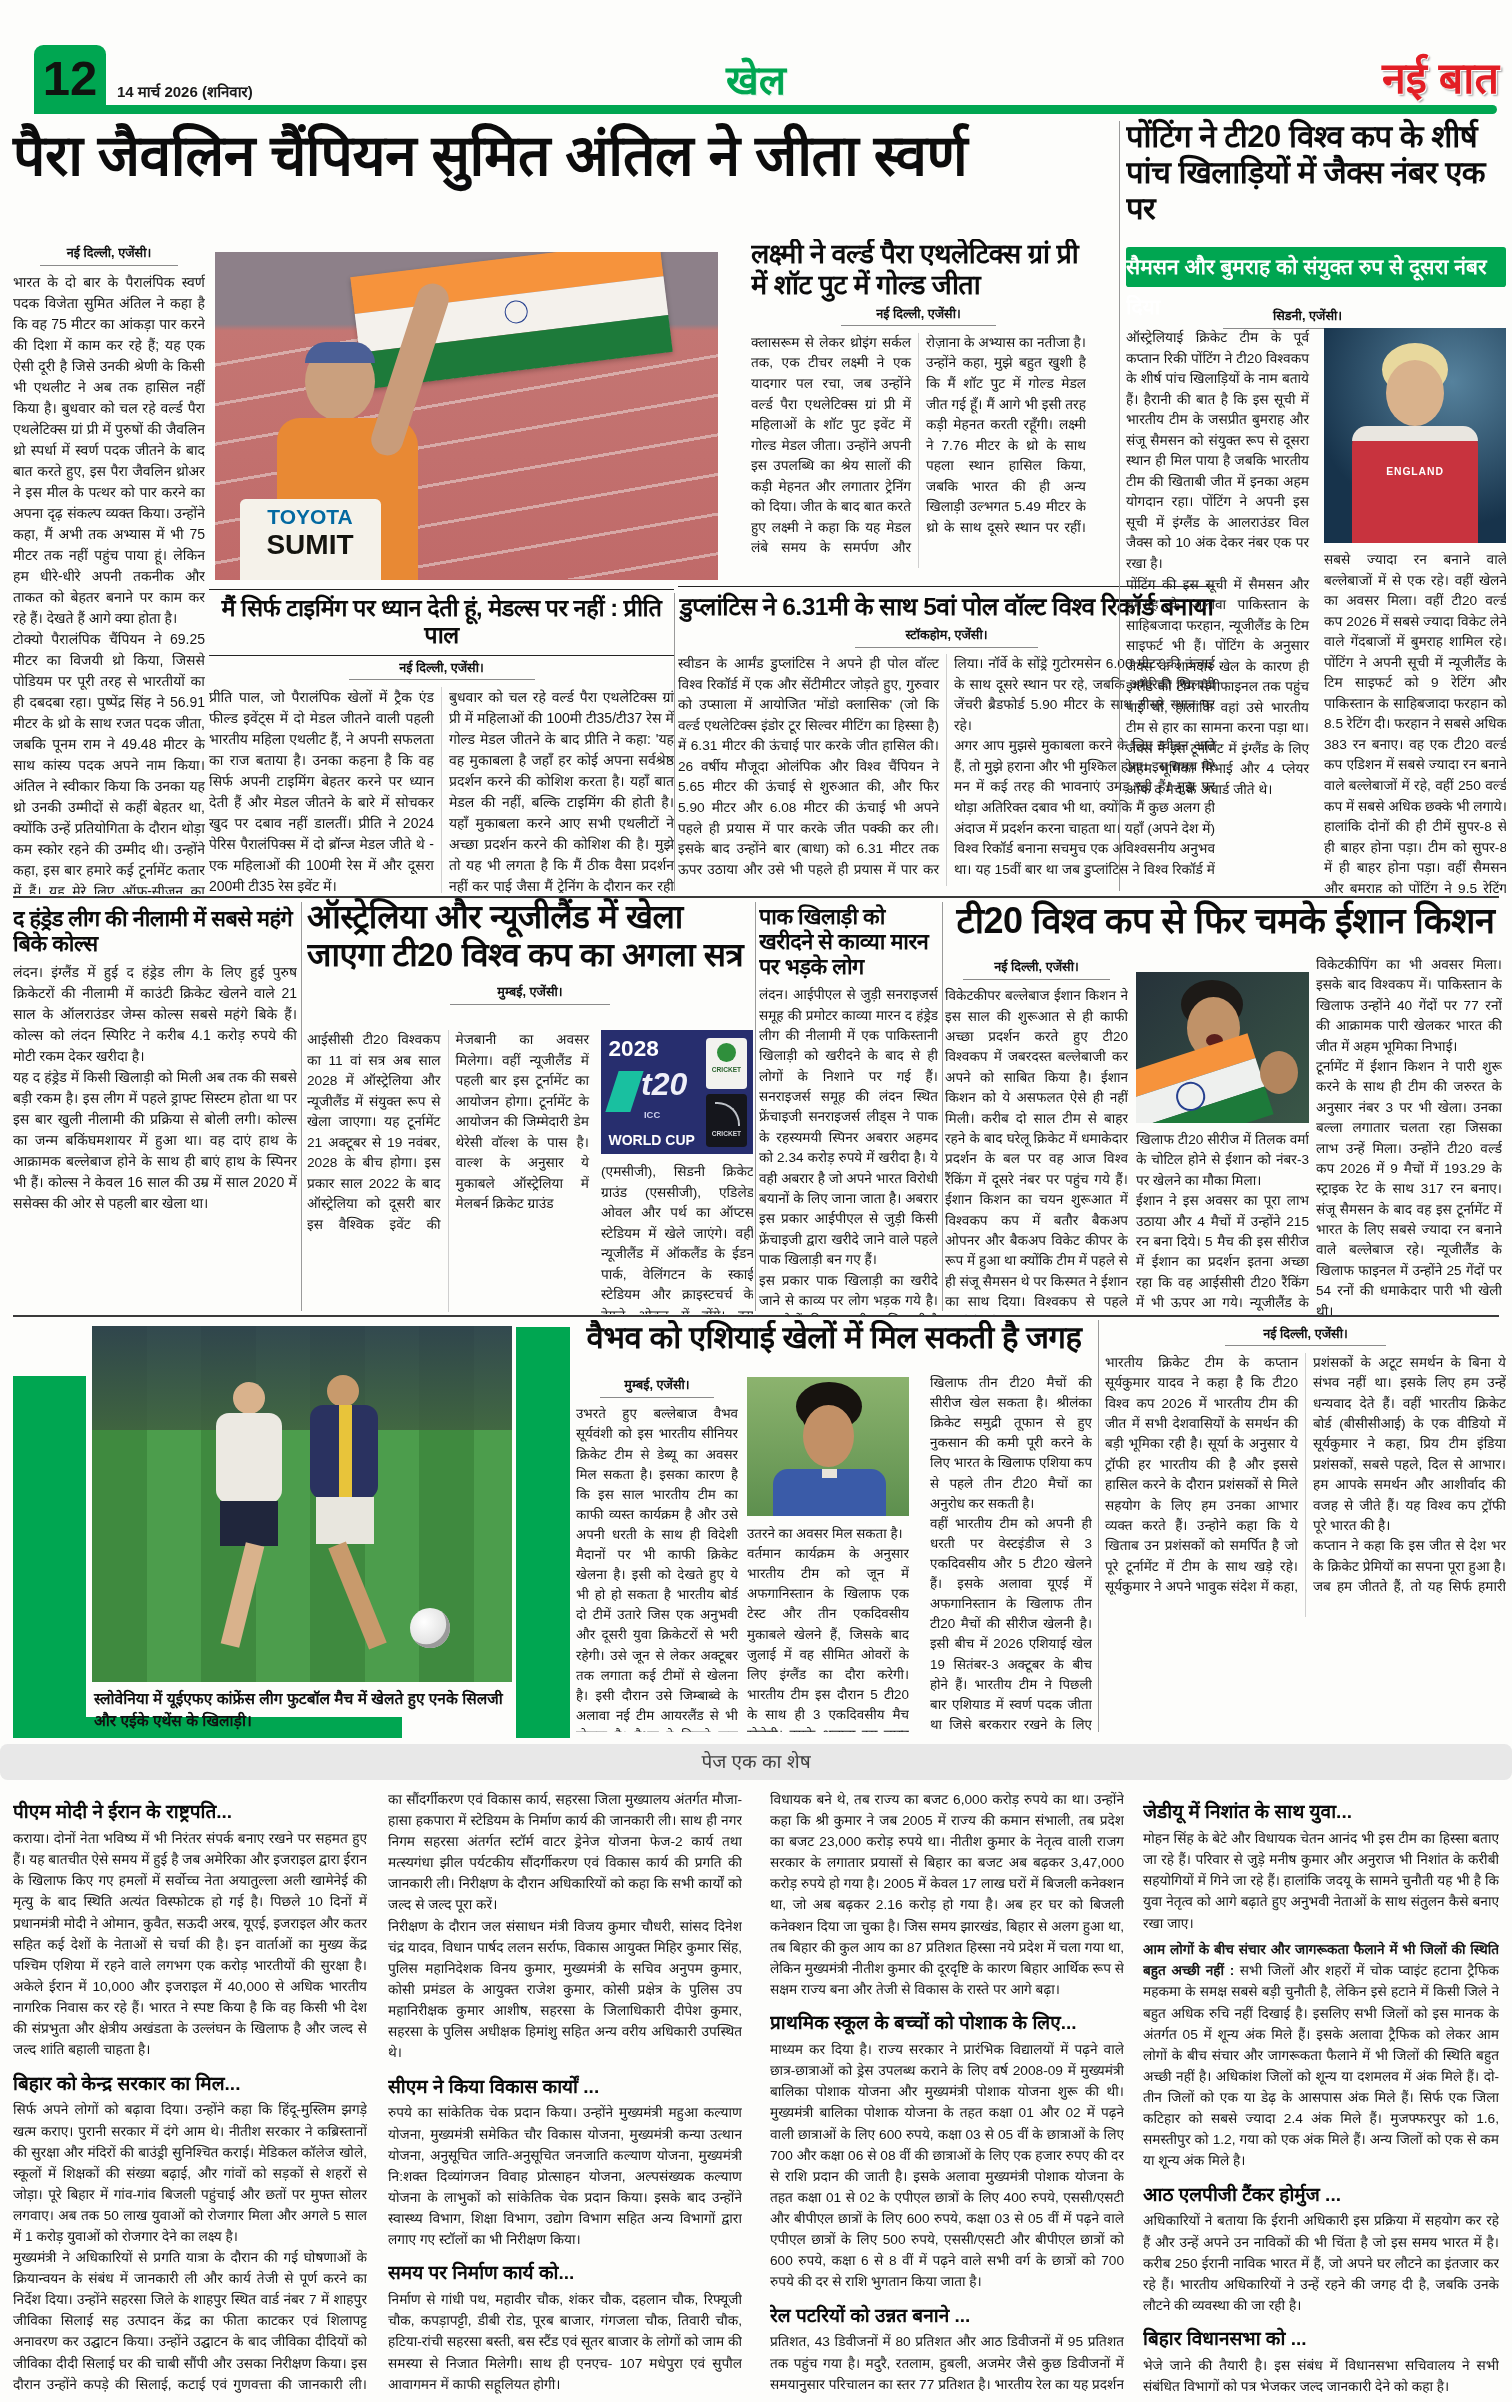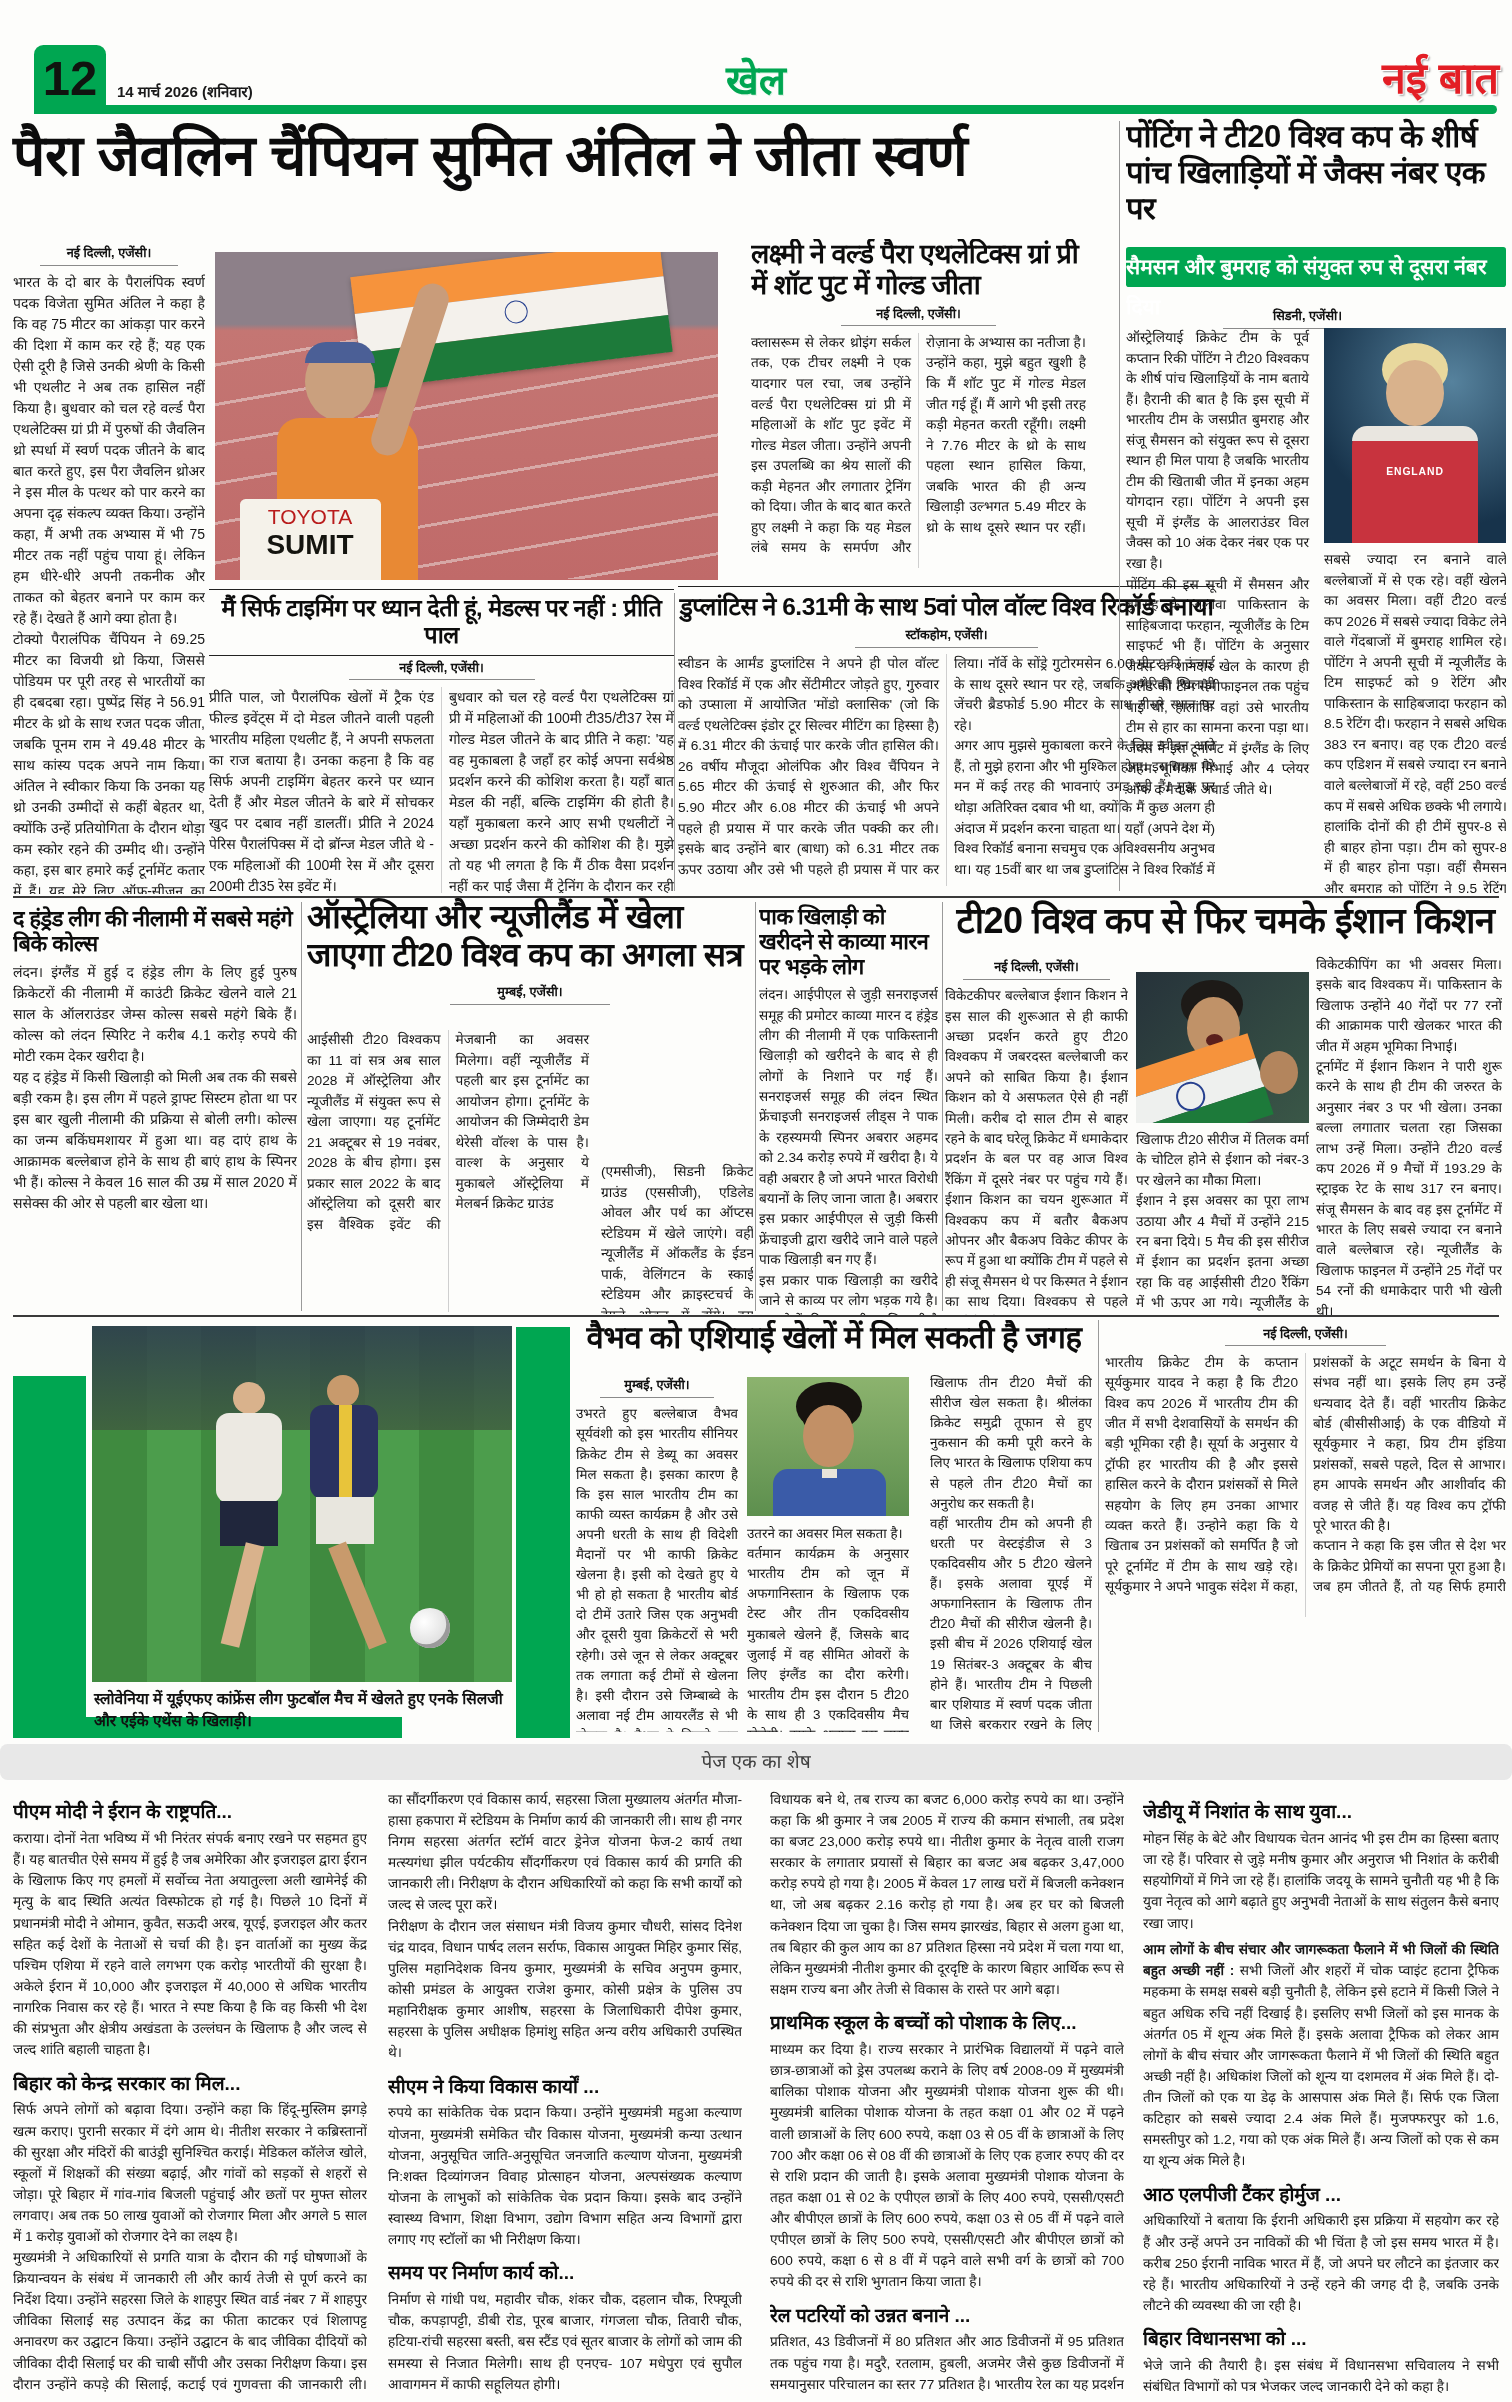--- a/index.html
+++ b/index.html
@@ -47,21 +47,21 @@
     <div style="height:33%;background:#f6933c"></div>
       <div style="height:34%;background:#f4f1ec"></div>
       <div style="height:33%;background:#1d7a3a"></div>
     <div class="circ" style="left:48%;top:38%;width:21px;height:21px;border:1.9px solid #27418f"></div>
   </div>
   <div class="circ" style="left:90px;top:90px;width:70px;height:79px;background:#caa07e"></div>
   <div class="abs" style="left:90px;top:90px;width:70px;height:21px;background:#4b5f96;border-radius:38px 38px 0 0"></div>
   <div class="abs" style="left:62px;top:166px;width:141px;height:162px;background:#e88934;border-radius:22.6px 28px 0 0"></div>
   <div class="abs" style="left:179px;top:28px;width:32px;height:179px;background:#c99c7a;border-radius:17px;transform:rotate(18deg)"></div>
   <div class="abs" style="left:24.5px;top:247px;width:141px;height:81px;background:#f5f2ea;border-radius:5.6px;text-align:center;padding-top:5.6px">
-    <div style="color:#b91c1c;font-weight:400;font-size:21px">TOYOTA</div>
+    <div style="color:#0369a1;font-weight:700;font-size:21px">TOYOTA</div>
     <div style="color:#14140f;font-weight:800;font-size:28px">SUMIT</div>
   </div>
 </div>
 
 <div class="blk" style="left:209px;top:589px;width:465px;height:303px;border-top:1.9px solid #222">
   <div class="hl" style="font-size:23.5px;text-align:center;padding:4.7px 0 5.6px;border-bottom:1.4px solid #222">मैं सिर्फ टाइमिंग पर ध्यान देती हूं, मेडल्स पर नहीं : प्रीति पाल</div>
   <div class="byline" style="width:40%">नई दिल्ली, एजेंसी।</div>
   <div class="bt cols2" style="height:224px">प्रीति पाल, जो पैरालंपिक खेलों में ट्रैक एंड फील्ड इवेंट्स में दो मेडल जीतने वाली पहली भारतीय महिला एथलीट हैं, ने अपनी सफलता का राज बताया है। उनका कहना है कि वह सिर्फ अपनी टाइमिंग बेहतर करने पर ध्यान देती हैं और मेडल जीतने के बारे में सोचकर खुद पर दबाव नहीं डालतीं। प्रीति ने 2024 पेरिस पैरालंपिक्स में दो ब्रॉन्ज मेडल जीते थे - एक महिलाओं की 100मी रेस में और दूसरा 200मी टी35 रेस इवेंट में।
 बुधवार को चल रहे वर्ल्ड पैरा एथलेटिक्स ग्रां प्री में महिलाओं की 100मी टी35/टी37 रेस में गोल्ड मेडल जीतने के बाद प्रीति ने कहा: 'यह वह मुकाबला है जहाँ हर कोई अपना सर्वश्रेष्ठ प्रदर्शन करने की कोशिश करता है। यहाँ बात मेडल की नहीं, बल्कि टाइमिंग की होती है। यहाँ मुकाबला करने आए सभी एथलीटों ने अच्छा प्रदर्शन करने की कोशिश की है। मुझे तो यह भी लगता है कि मैं ठीक वैसा प्रदर्शन नहीं कर पाई जैसा मैं ट्रेनिंग के दौरान कर रही थी।'
 वर्ल्ड पैरा एथलेटिक्स ग्रां प्री 11 से 13 मार्च तक जवाहरलाल नेहरू स्टेडियम में खेला जा रहा है, जिसमें आठ देशों के एथलीट हिस्सा ले रहे हैं। प्रीति ने रेस में गोल्ड मेडल जीतने के लिए 14.46 सेकंड का समय लिया। रूस की मार्गरीटा माताएवा 16.25 सेकंड के समय के साथ दूसरे स्थान पर रहीं, जबकि करीना माचुलस्काया ने 17.38 सेकंड के समय के साथ ब्रॉन्ज मेडल जीता।</div>
@@ -105,20 +105,35 @@
 <div class="blk" style="left:13px;top:906px;width:284px;height:405px">
   <div class="hl" style="font-size:21.7px;margin-bottom:5.6px">द हंड्रेड लीग की नीलामी में सबसे महंगे बिके कोल्स</div>
   <div class="bt" style="font-size:14px">लंदन। इंग्लैंड में हुई द हंड्रेड लीग के लिए हुई पुरुष क्रिकेटरों की नीलामी में काउंटी क्रिकेट खेलने वाले 21 साल के ऑलराउंडर जेम्स कोल्स सबसे महंगे बिके हैं। कोल्स को लंदन स्पिरिट ने करीब 4.1 करोड़ रुपये की मोटी रकम देकर खरीदा है।
 यह द हंड्रेड में किसी खिलाड़ी को मिली अब तक की सबसे बड़ी रकम है। इस लीग में पहले ड्राफ्ट सिस्टम होता था पर इस बार खुली नीलामी की प्रक्रिया से बोली लगी। कोल्स का जन्म बकिंघमशायर में हुआ था। वह दाएं हाथ के आक्रामक बल्लेबाज होने के साथ ही बाएं हाथ के स्पिनर भी हैं। कोल्स ने केवल 16 साल की उम्र में साल 2020 में ससेक्स की ओर से पहली बार खेला था।</div>
 </div>
 
 <div class="blk" style="left:307px;top:898px;width:446px;height:416px">
   <div class="hl" style="font-size:33px">ऑस्ट्रेलिया और न्यूजीलैंड में खेला जाएगा टी20 विश्व कप का अगला सत्र</div>
   <div class="byline" style="width:36%;margin-top:7.5px">मुम्बई, एजेंसी।</div>
   <div class="abs bt cols2" style="left:0;top:132px;width:282px;height:282px;font-size:13.7px">आईसीसी टी20 विश्वकप का 11 वां सत्र अब साल 2028 में ऑस्ट्रेलिया और न्यूजीलैंड में संयुक्त रूप से खेला जाएगा। यह टूर्नामेंट 21 अक्टूबर से 19 नवंबर, 2028 के बीच होगा। इस प्रकार साल 2022 के बाद ऑस्ट्रेलिया को दूसरी बार इस वैश्विक इवेंट की मेजबानी का अवसर मिलेगा। वहीं न्यूजीलैंड में पहली बार इस टूर्नामेंट का आयोजन होगा। टूर्नामेंट के आयोजन की जिम्मेदारी डेम थेरेसी वॉल्श के पास है। वाल्श के अनुसार ये मुकाबले ऑस्ट्रेलिया में मेलबर्न क्रिकेट ग्राउंड</div>
+  <div class="photo" style="left:294px;top:132px;width:153px;height:124px;background:#272e6e">
+    <div class="abs" style="left:7.5px;top:5.6px;color:#fff;font-weight:800;font-size:22.6px">2028</div>
+    <div class="abs" style="left:11.3px;top:41px;width:24.5px;height:41px;background:#19c0a0;transform:skewX(-18deg)"></div>
+    <div class="abs" style="left:40px;top:36px;color:#efeff8;font-weight:800;font-size:32px;font-style:italic">t20</div>
+    <div class="abs" style="left:43px;top:79px;color:#cfd2ee;font-size:9.4px;font-weight:700">ICC</div>
+    <div class="abs" style="left:7.5px;top:102px;color:#fff;font-weight:800;font-size:14px">WORLD CUP</div>
+    <div class="abs" style="left:105px;top:7.5px;width:41px;height:51px;background:#f2f2ee;border-radius:3.8px;text-align:center">
+      <div class="circ" style="left:11.3px;top:5.6px;width:19px;height:19px;background:#2f8f3c;position:absolute"></div>
+      <div style="font-size:6.6px;font-weight:700;color:#28622d;margin-top:28px">CRICKET</div>
+    </div>
+    <div class="abs" style="left:105px;top:64px;width:41px;height:53px;background:#15161c;border-radius:3.8px;text-align:center">
+      <div style="position:absolute;left:9.4px;top:7.5px;width:22.6px;height:22.6px;border-radius:0 22.6px 0 22.6px;border:2.8px solid #bfc3c9;border-left:none;border-bottom:none"></div>
+      <div style="font-size:6.6px;font-weight:700;color:#d7d9de;margin-top:36px">CRICKET</div>
+    </div>
+  </div>
   <div class="abs bt" style="left:294px;top:264px;width:153px;height:151px;font-size:13.7px">(एमसीजी), सिडनी क्रिकेट ग्राउंड (एससीजी), एडिलेड ओवल और पर्थ का ऑप्टस स्टेडियम में खेले जाएंगे। वहीं न्यूजीलैंड में ऑकलैंड के ईडन पार्क, वेलिंगटन के स्काई स्टेडियम और क्राइस्टचर्च के हेगले ओवल में होंगे। इस टूर्नामेंट के मैच कुल ग्यारह शहरों के बीच में खेले जाएंगे।</div>
 </div>
 
 <div class="blk" style="left:759px;top:904px;width:179px;height:411px">
   <div class="hl" style="font-size:21.7px;margin-bottom:5.6px">पाक खिलाड़ी को खरीदने से काव्या मारन पर भड़के लोग</div>
   <div class="bt" style="font-size:13.6px">लंदन। आईपीएल से जुड़ी सनराइजर्स समूह की प्रमोटर काव्या मारन द हंड्रेड लीग की नीलामी में एक पाकिस्तानी खिलाड़ी को खरीदने के बाद से ही लोगों के निशाने पर गई हैं। सनराइजर्स समूह की लंदन स्थित फ्रेंचाइजी सनराइजर्स लीड्स ने पाक के रहस्यमयी स्पिनर अबरार अहमद को 2.34 करोड़ रुपये में खरीदा है। ये वही अबरार है जो अपने भारत विरोधी बयानों के लिए जाना जाता है। अबरार इस प्रकार आईपीएल से जुड़ी किसी फ्रेंचाइजी द्वारा खरीदे जाने वाले पहले पाक खिलाड़ी बन गए हैं।
 इस प्रकार पाक खिलाड़ी का खरीदे जाने से काव्य पर लोग भड़क गये है। इन लोगों की नाराजगी इसलिए भी है क्योंकि अबरार हमेशा से ही भारत-विरोधी रहे हैं।</div>
 </div>
 
 <div class="abs hl" style="left:945px;top:900px;width:561px;font-size:36px;text-align:center">टी20 विश्व कप से फिर चमके ईशान किशन</div>

